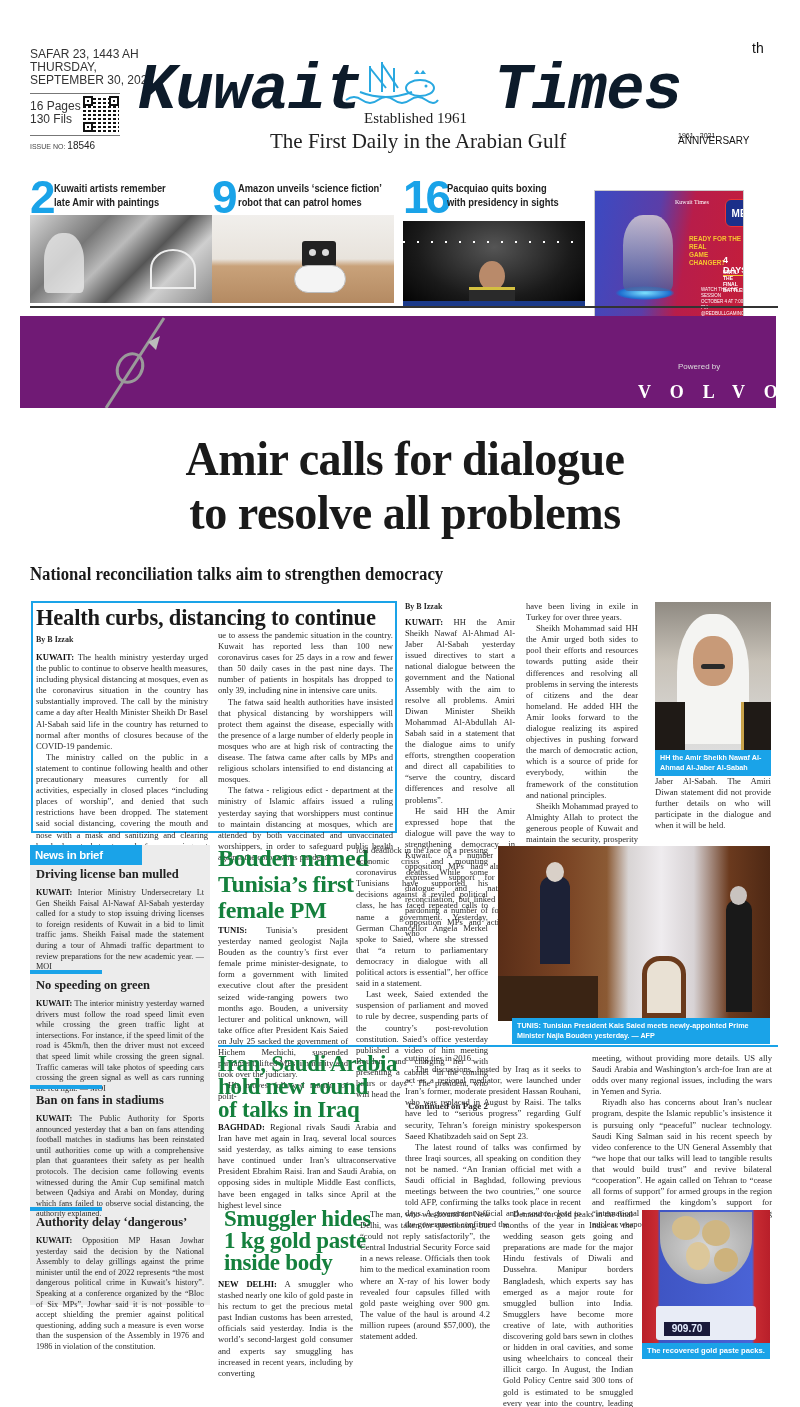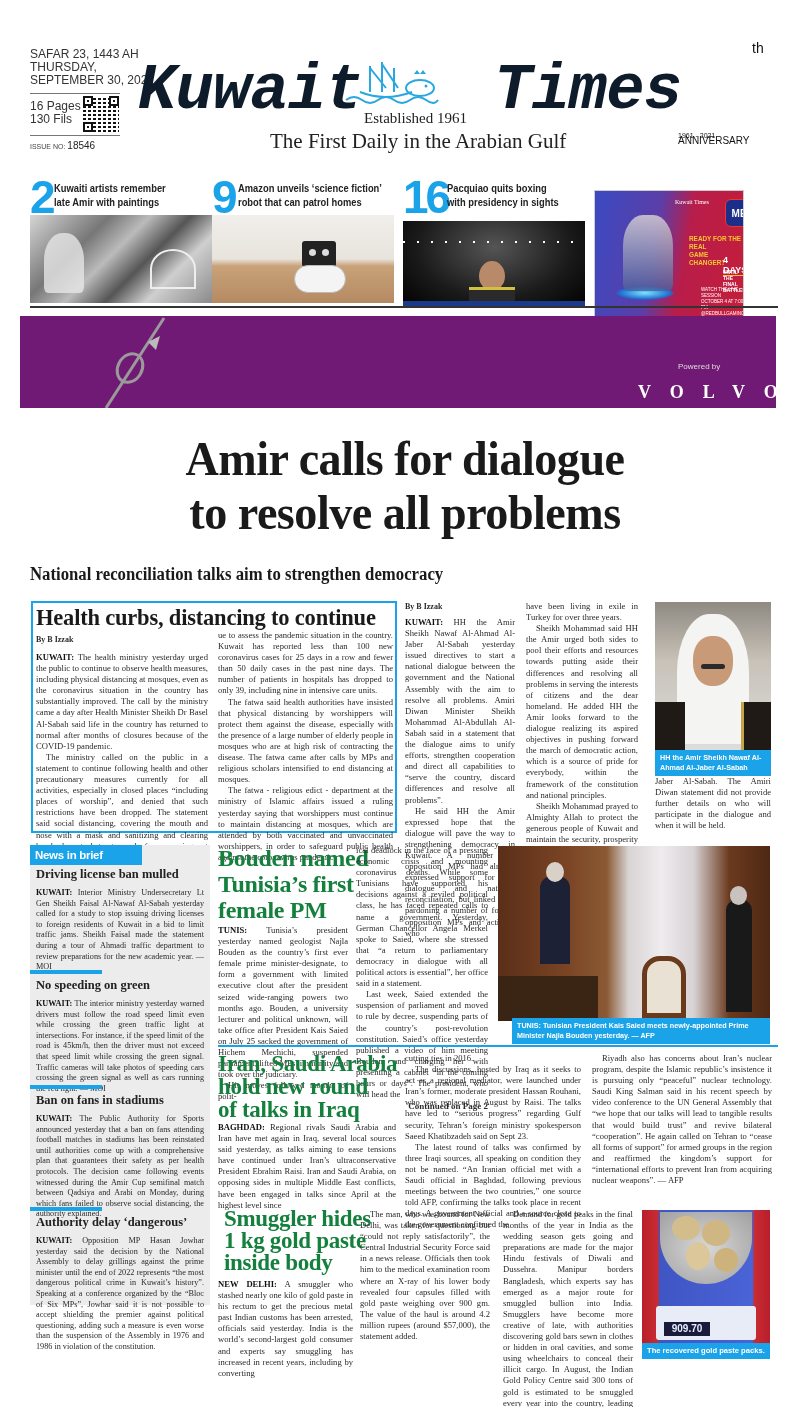--- a/index.html
+++ b/index.html
@@ -242,20 +242,21 @@
 </div>
 <div class="abs body" style="left:218px;top:1122px;width:178px">
   <p class="first"><span class="dl">BAGHDAD:</span> <span>Regional rivals Saudi Arabia and Iran have met again in Iraq, several local sources said yesterday, as talks aiming to ease tensions have continued under Iran’s ultraconservative President Ebrahim Raisi. Iran and Saudi Arabia, on opposing sides in multiple Middle East conflicts, have been engaged in talks since April at the highest level since</span></p>
 </div>
 <div class="abs body" style="left:405px;top:1053px;width:176px">
   <p class="first">cutting ties in 2016.</p>
   <p>The discussions, hosted by Iraq as it seeks to act as a regional mediator, were launched under Iran’s former, moderate president Hassan Rouhani, who was replaced in August by Raisi. The talks have led to “serious progress” regarding Gulf security, Tehran’s foreign ministry spokesperson Saeed Khatibzadeh said on Sept 23.</p>
   <p>The latest round of talks was confirmed by three Iraqi sources, all speaking on condition they not be named. “An Iranian official met with a Saudi official in Baghdad, following previous meetings between the two countries,” one source told AFP, confirming the talks took place in recent days. A government official and a source close to the government confirmed the</p>
 </div>
 <div class="abs body" style="left:592px;top:1053px;width:180px">
+  <p class="first">meeting, without providing more details. US ally Saudi Arabia and Washington’s arch-foe Iran are at odds over many regional issues, including the wars in Yemen and Syria.</p>
   <p>Riyadh also has concerns about Iran’s nuclear program, despite the Islamic republic’s insistence it is pursuing only “peaceful” nuclear technology. Saudi King Salman said in his recent speech by video conference to the UN General Assembly that “we hope that our talks will lead to tangible results that would build trust” and revive bilateral “cooperation”. He again called on Tehran to “cease all forms of support” for armed groups in the region and reaffirmed the kingdom’s support for “international efforts to prevent Iran from acquiring nuclear weapons”. — AFP</p>
 </div>
 
 <div class="abs h2" style="left:224px;top:1208px;font-size:23px;line-height:22px;letter-spacing:-0.3px">
   <div>Smuggler hides</div>
   <div>1 kg gold paste</div>
   <div>inside body</div>
 </div>
 <div class="abs body" style="left:218px;top:1279px;width:135px">
   <p class="first"><span class="dl">NEW DELHI:</span> <span>A smuggler who stashed nearly one kilo of gold paste in his rectum to get the precious metal past Indian customs has been arrested, officials said yesterday. India is the world’s second-largest gold consumer and experts say smuggling has increased in recent years, including by converting</span></p>

